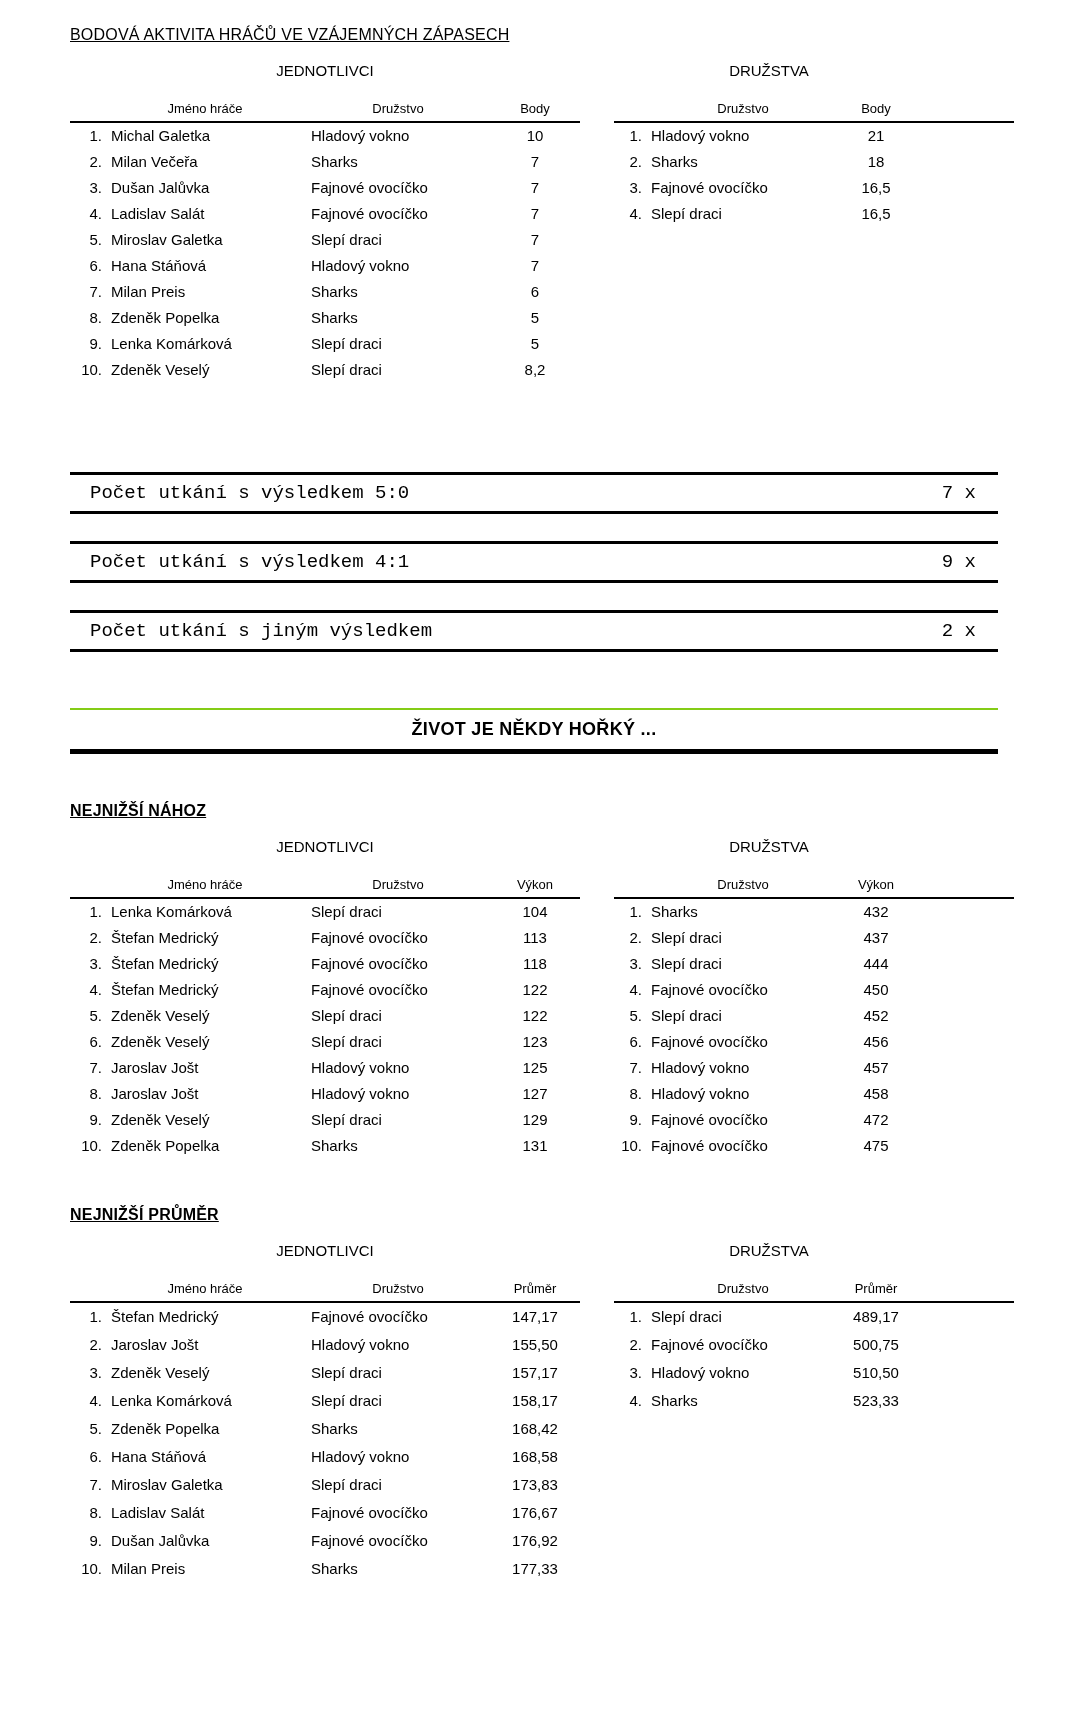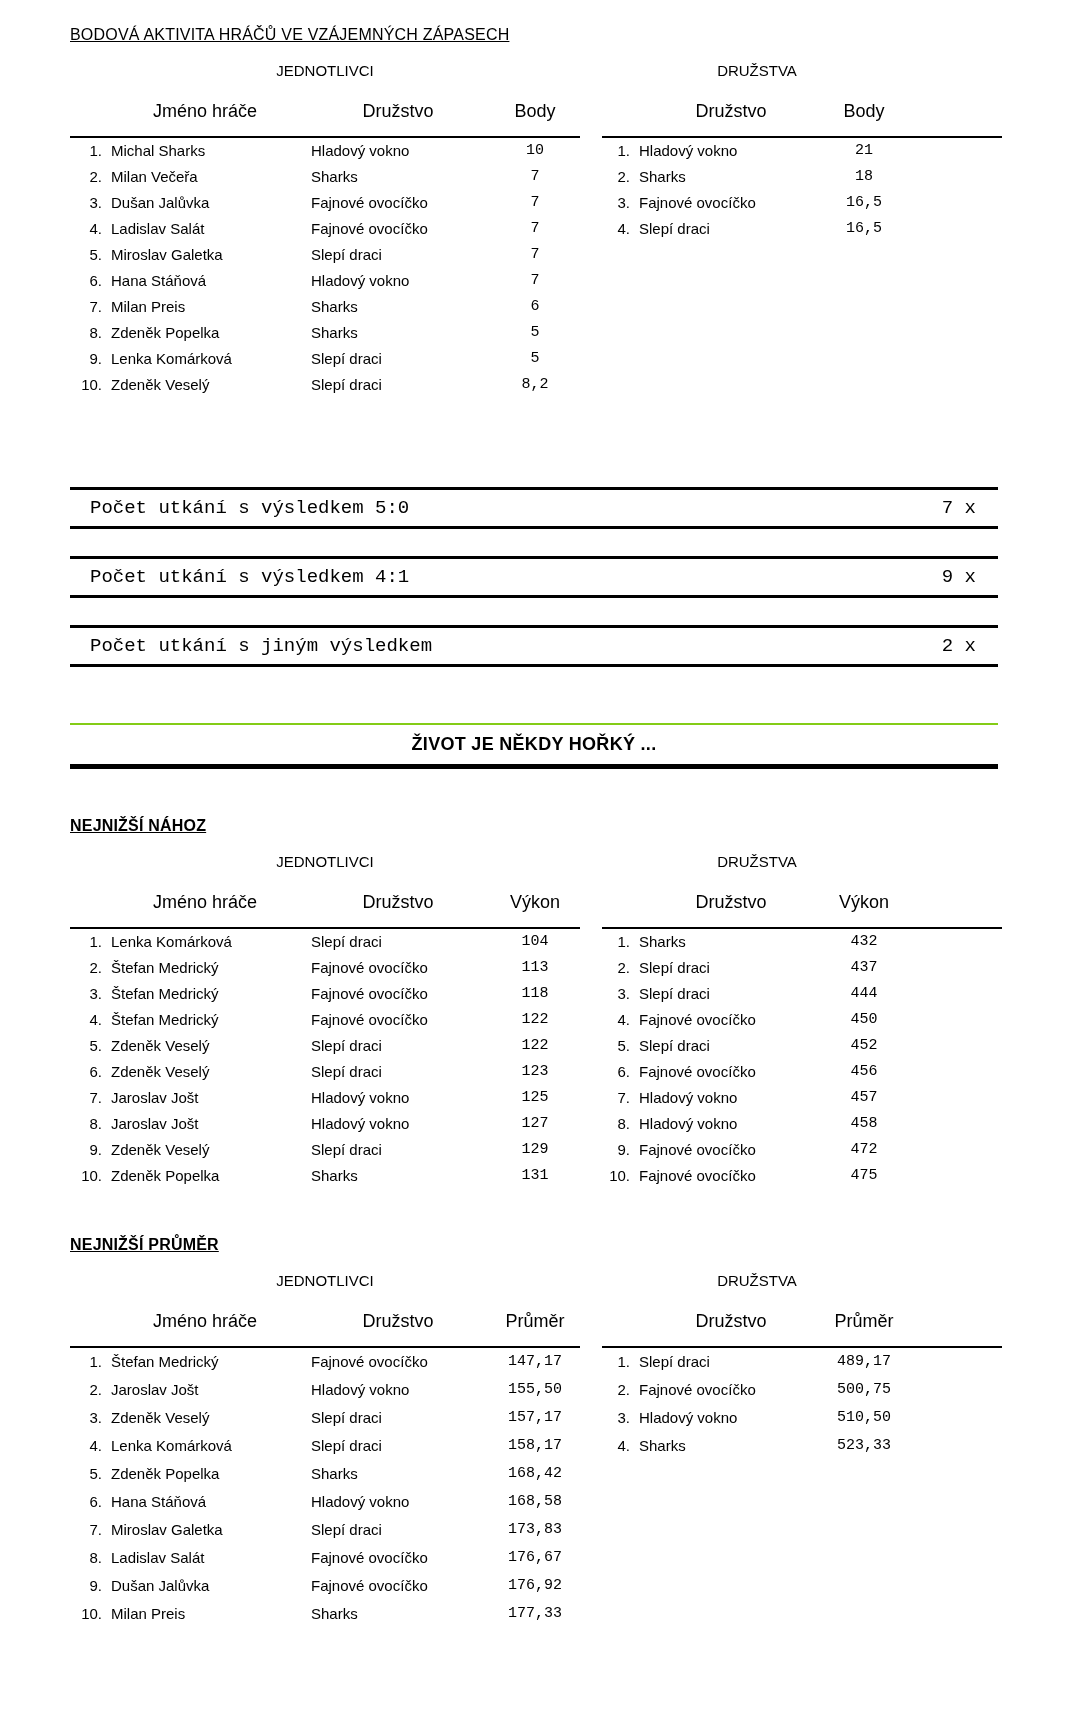--- a/index.html
+++ b/index.html
@@ -16,36 +16,36 @@
     font-size:16px; font-weight:400; text-decoration:underline;
     letter-spacing:0.2px;
   }
   .section-heading {
     margin-top:48px; font-size:16px; font-weight:700;
     text-decoration:underline; letter-spacing:0.2px;
   }
 
   .tables-row { display:flex; margin-top:18px; }
   .tbl-left  { width:510px; }
-  .tbl-right { width:400px; margin-left:22px; }
+  .tbl-right { width:400px; margin-left:34px; }
   .caption { text-align:center; font-size:15px; margin-bottom:22px; }
   .tbl-right .caption { padding-right:90px; }
 
   table { border-collapse:collapse; width:100%; table-layout:fixed; }
   th {
-    font-weight:400; font-size:18px; padding-bottom:14px;
+    font-weight:400; font-size:13px; padding-bottom:5px;
     border-bottom:2px solid #000; text-align:center;
   }
   th.h-player { padding-left:34px; }
   th.h-teamspan { padding-left:36px; }
   td { font-size:15px; height:26px; vertical-align:middle; }
   .tall td { height:28px; }
   td.rank { text-align:right; padding-right:4px; }
   td.name, td.team { text-align:left; padding-left:5px; }
-  td.val { text-align:center;font-family:Liberation Mono, monospace; }
+  td.val { text-align:center; }
 
   .bars { margin-top:90px; width:928px;font-family:Liberation Mono, monospace; }
   .bar {
     display:flex; justify-content:space-between; align-items:center;
     border-top:3px solid #000; border-bottom:3px solid #000;
     height:42px; padding:0 22px 0 20px; margin-bottom:27px;
   }
   .bar:last-child { margin-bottom:0; }
   .bar .bar-label, .bar .bar-count { font-size:19px; }
 
@@ -78,21 +78,21 @@
             <tr>
               <th colspan="2" class="h-player">Jméno hráče</th>
               <th>Družstvo</th>
               <th>Body</th>
             </tr>
           </thead>
           <tbody>
 
               <tr>
                 <td class="rank">1.</td>
-                <td class="name">Michal Sharks</td>
+                <td class="name">Michal Galetka</td>
                 <td class="team">Hladový vokno</td>
                 <td class="val">10</td>
               </tr>
 
               <tr>
                 <td class="rank">2.</td>
                 <td class="name">Milan Večeřa</td>
                 <td class="team">Sharks</td>
                 <td class="val">7</td>
               </tr>

